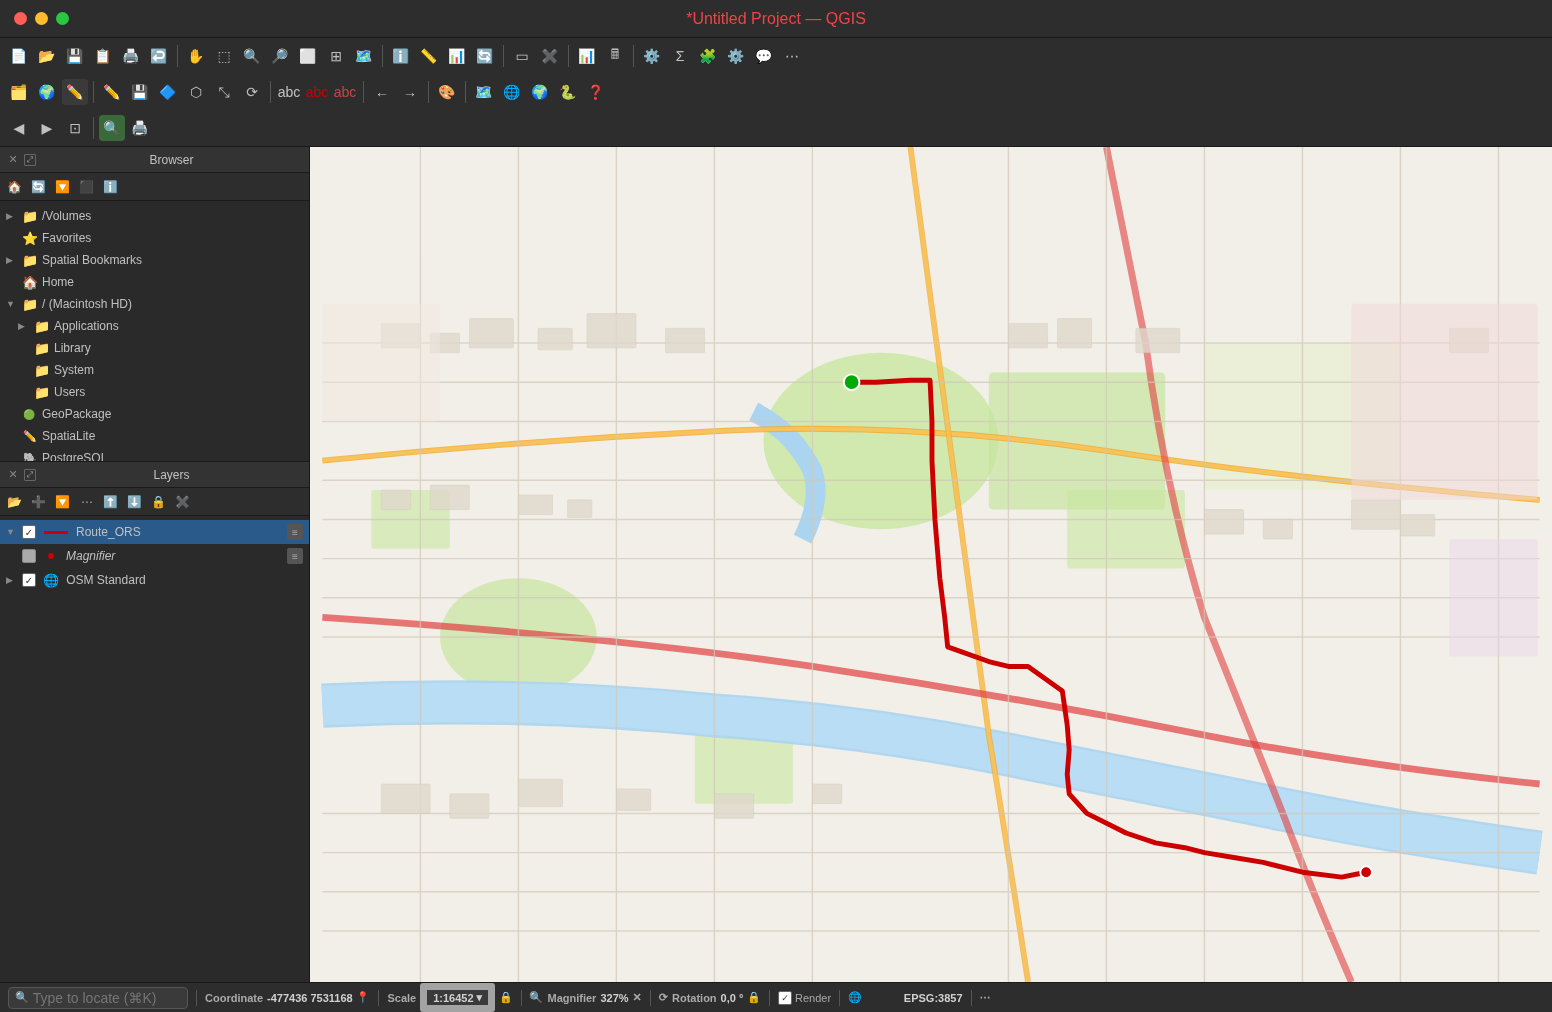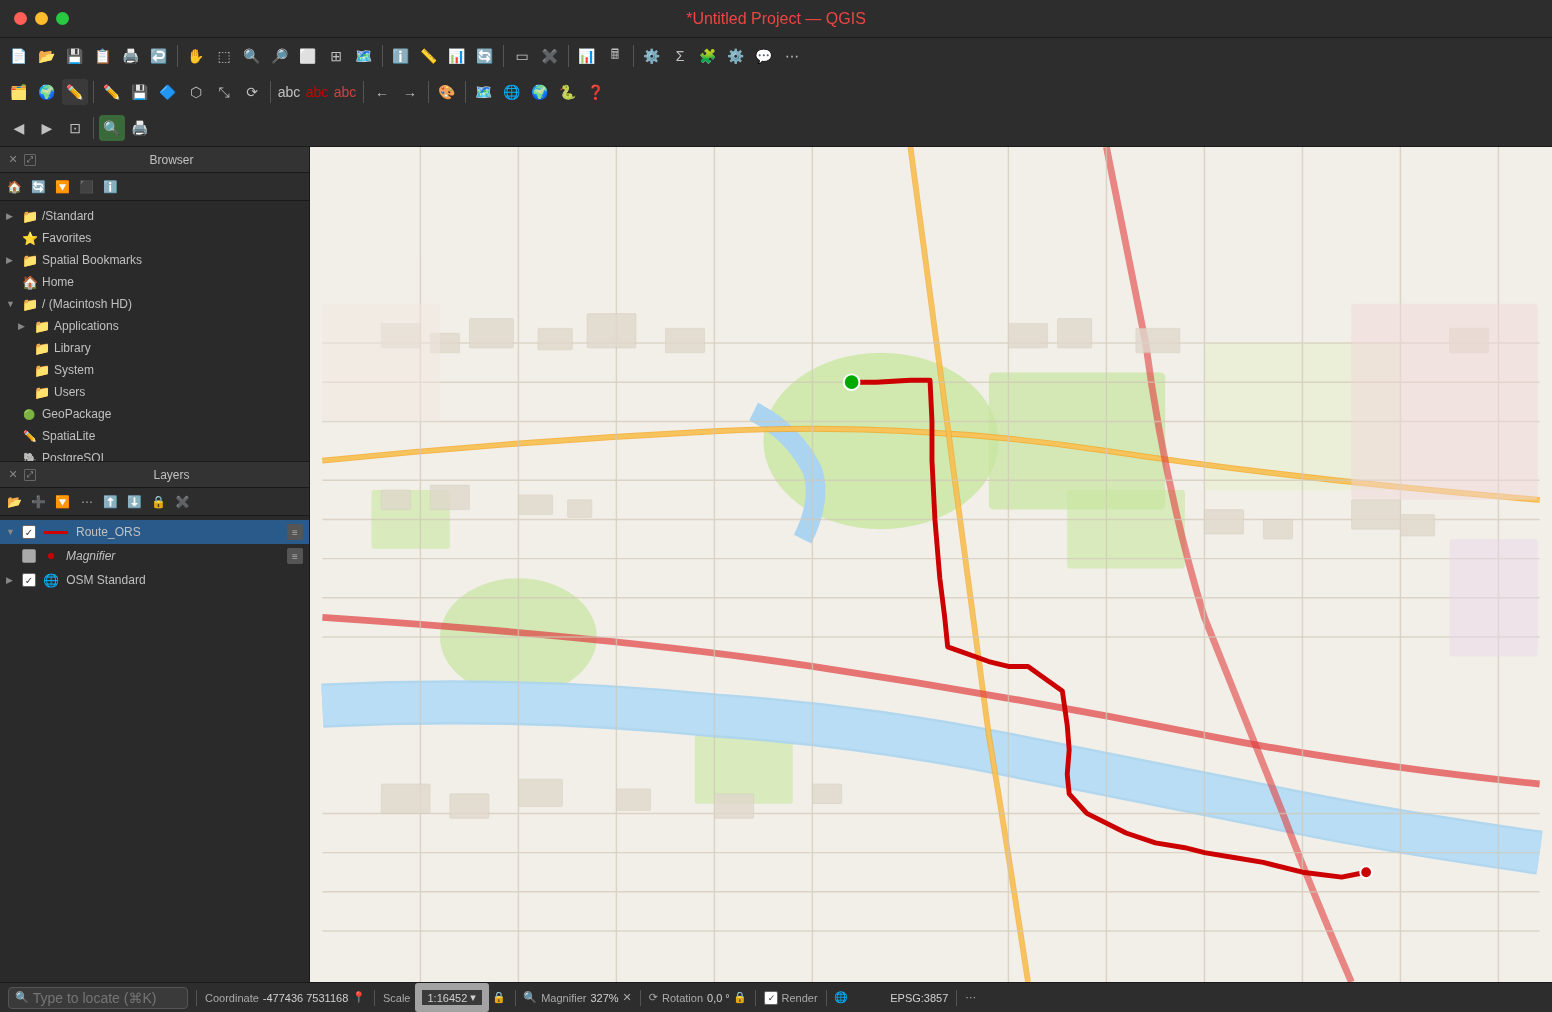--- a/index.html
+++ b/index.html
@@ -280,20 +280,21 @@
       color: #999;
       font-size: 14px;
       width: 100%;
     }
     .status-item {
       display: flex;
       align-items: center;
       gap: 4px;
       font-size: 11px;
       color: #aaa;
+      font-weight: bold;
     }
     .status-sep {
       width: 1px;
       height: 16px;
       background: #555;
     }
     .status-value {
       color: #d0d0d0;
       font-size: 11px;
     }
@@ -443,21 +444,21 @@
         <div class="panel-tb-icon">🔄</div>
         <div class="panel-tb-icon">🔽</div>
         <div class="panel-tb-icon">⬛</div>
         <div class="panel-tb-icon">ℹ️</div>
       </div>
       <div class="browser-tree">
 
         <div class="tree-item">
           <span class="tree-arrow">▶</span>
           <span class="tree-icon">📁</span>
-          <span class="tree-label">/Standard</span>
+          <span class="tree-label">/Volumes</span>
         </div>
         <div class="tree-item">
           <span class="tree-arrow"></span>
           <span class="tree-icon">⭐</span>
           <span class="tree-label">Favorites</span>
         </div>
         <div class="tree-item">
           <span class="tree-arrow">▶</span>
           <span class="tree-icon">📁</span>
           <span class="tree-label">Spatial Bookmarks</span>

